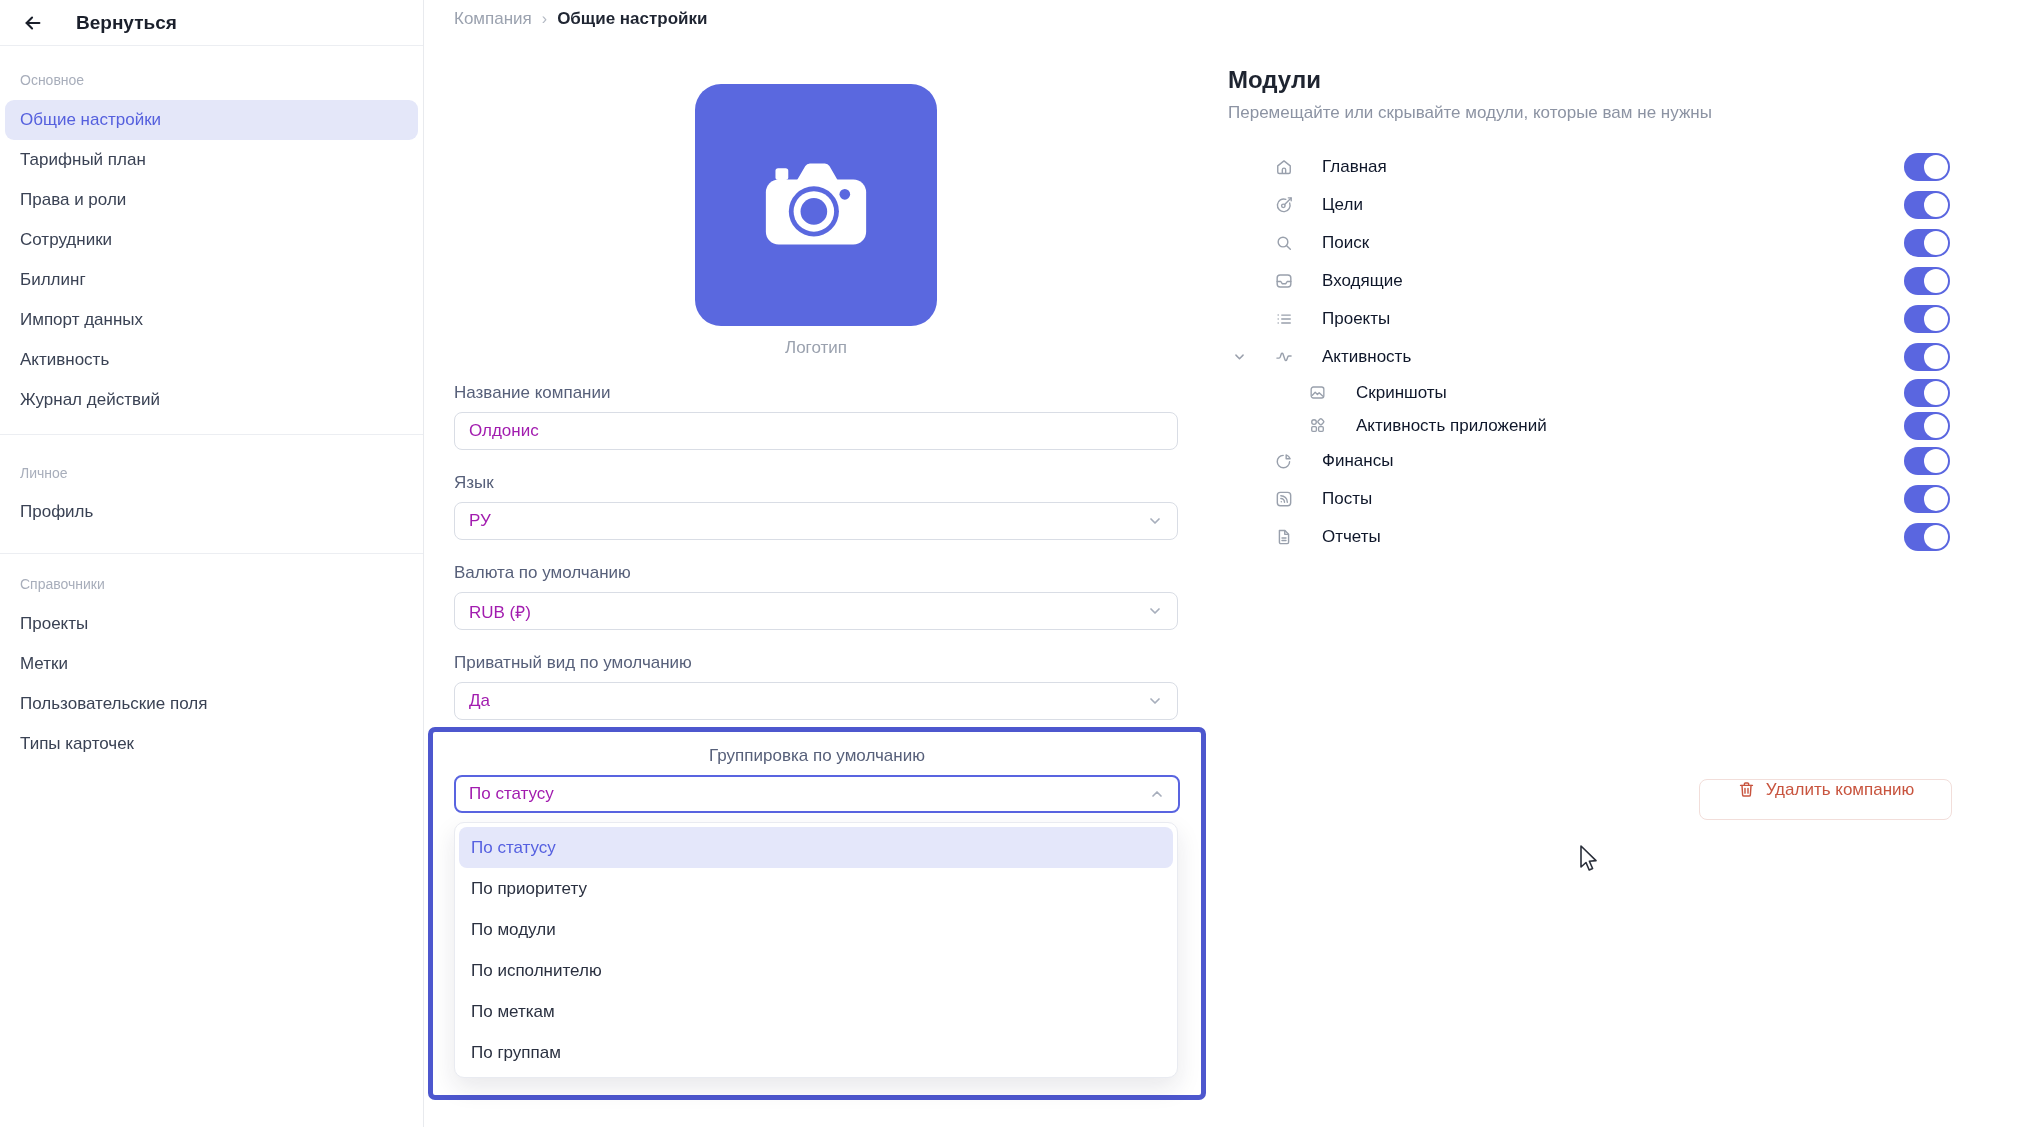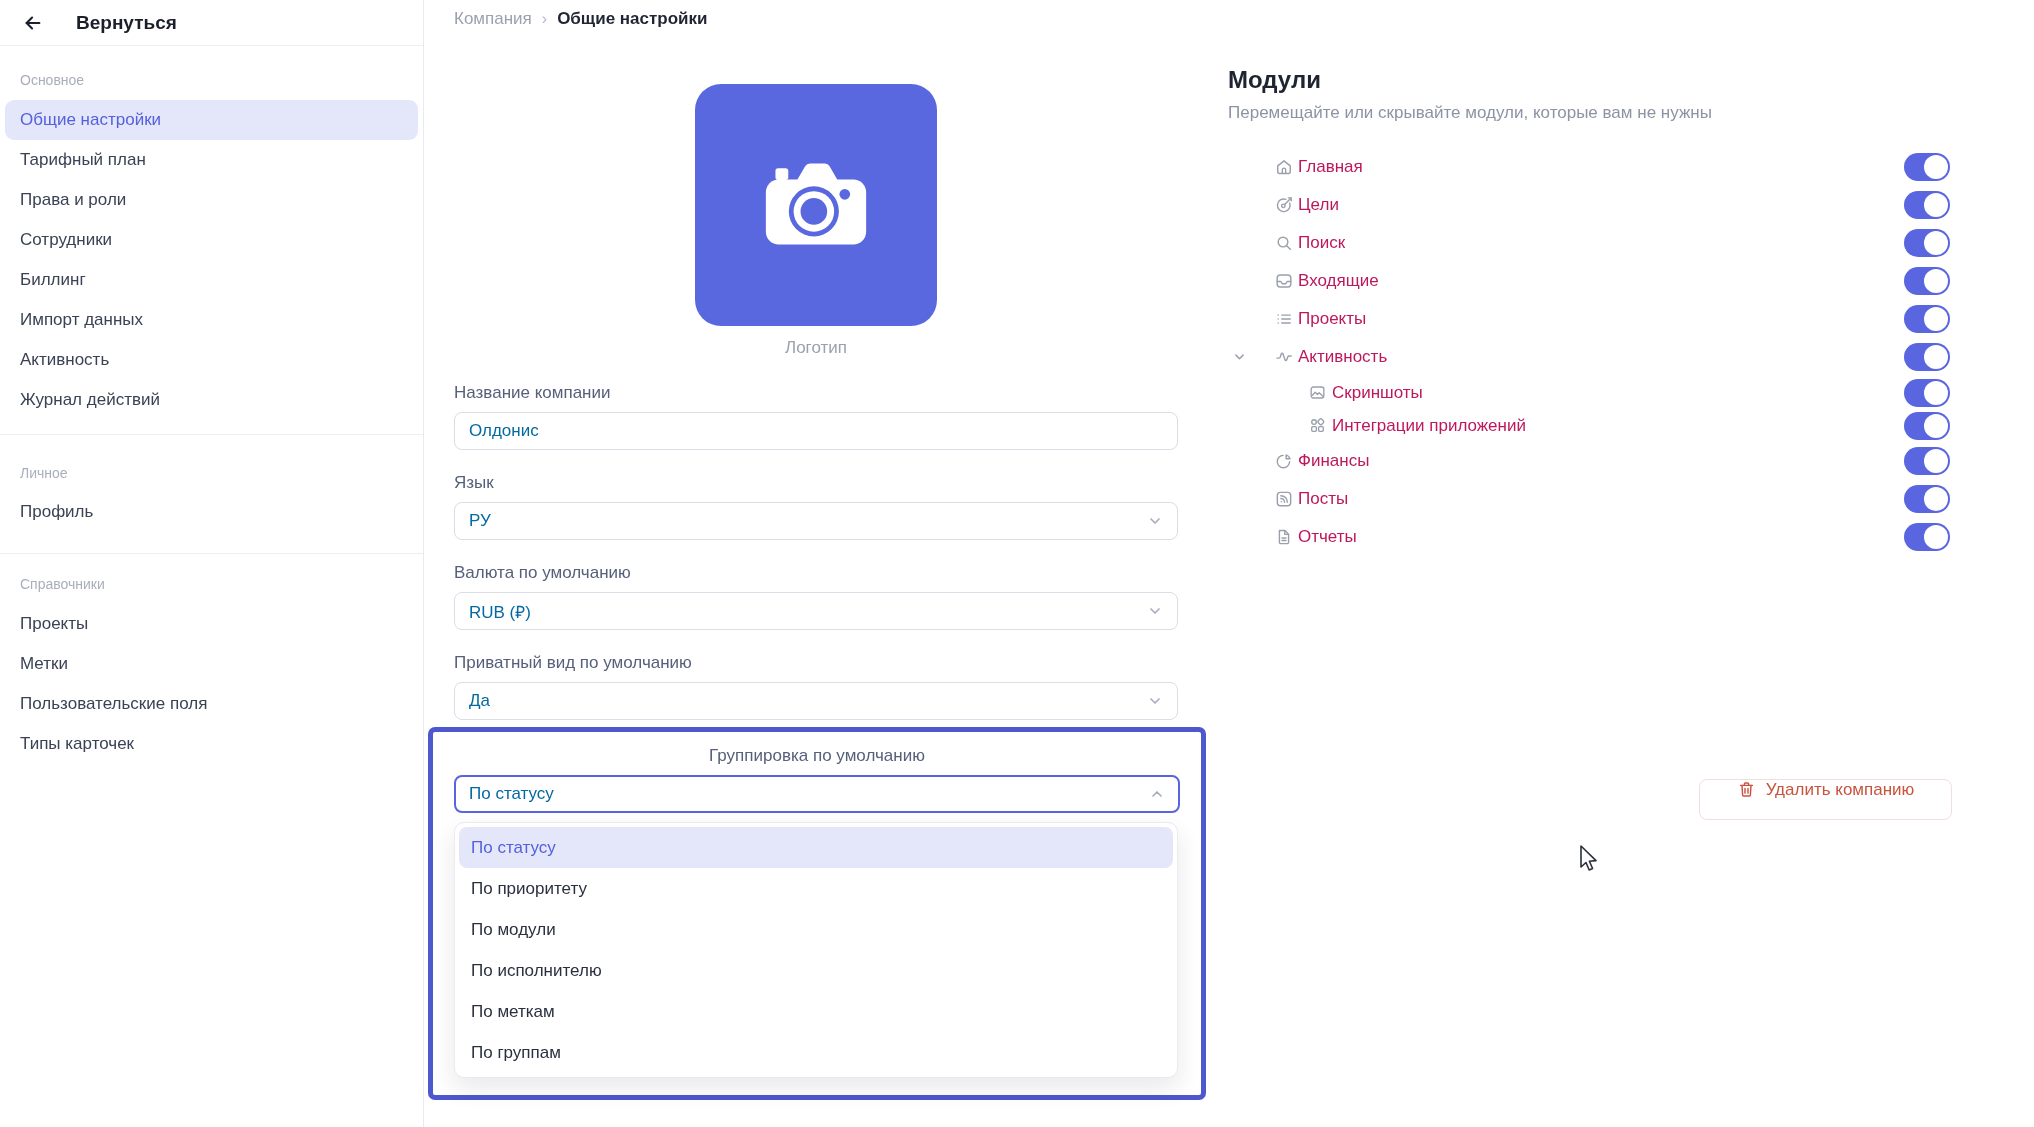--- a/index.html
+++ b/index.html
@@ -23,41 +23,41 @@
   .nav-item.selected { background:#e4e7f9; color:#5560de; }
   
   .breadcrumb { position:absolute; left:454px; top:9px; font-size:17px; display:flex; align-items:center; gap:10px; }
   .crumb-parent { color:#9ba2af; cursor:pointer; }
   .crumb-sep { color:#b4bac4; font-size:16px; }
   .crumb-current { color:#1f2532; font-weight:600; }
   .logo-box { position:absolute; left:695px; top:84px; width:242px; height:242px; border-radius:26px; background:#5a68df; display:flex; align-items:center; justify-content:center; cursor:pointer; }
   .logo-caption { position:absolute; left:695px; top:338px; width:242px; text-align:center; font-size:17px; color:#9aa1ae; }
   .form { position:absolute; left:454px; top:383px; width:724px; }
   .f-label { height:20px; line-height:20px; font-size:17px; color:#57607a; margin-bottom:9px; }
-  .f-control { height:38px; width:100%; border:1px solid #d9dde5; border-radius:8px; background:#fff; padding:0 14px; font-size:17px; color:#0369a1; display:flex; align-items:center; justify-content:space-between; margin-bottom:23px;margin-top:8px; }
+  .f-control { height:38px; width:100%; border:1px solid #d9dde5; border-radius:8px; background:#fff; padding:0 14px; font-size:17px; color:#a21caf; display:flex; align-items:center; justify-content:space-between; margin-bottom:23px;margin-top:8px; }
   input.f-control { display:block; font-family:"Liberation Sans", sans-serif; outline:none; }
   .f-select { cursor:pointer; }
   .chev { flex:0 0 auto; display:flex; }
   
   .group-box { position:absolute; left:428px; top:727px; width:778px; height:373px; border:5px solid #4d57ce; border-radius:7px; background:#fff;text-align:center; }
   .group-inner { padding:14px 21px 0; }
   .group-box .f-control { border:2px solid #5964e0; padding:0 13px; margin-bottom:0; }
   .dropdown { margin-top:9px; width:724px; background:#fff; border:1px solid #e9ebf1; border-radius:10px; box-shadow:0 10px 24px rgba(30,34,60,.10); padding:4px; }
   .dd-option { height:41px; display:flex; align-items:center; padding:0 12px; border-radius:8px; font-size:17px; color:#2a3040; cursor:pointer; }
   .dd-option.selected { background:#e4e7fa; color:#5560e0; }
   
   .modules { position:absolute; left:1228px; top:66px; width:722px; }
   .modules-title { font-size:24px; line-height:28px; font-weight:700; color:#1e2430; }
   .modules-sub { margin-top:8px; font-size:17px; line-height:22px; color:#8c93a3; }
   .module-list { margin-top:24px; }
   .mod-row { position:relative; height:38px; display:flex; align-items:center; padding-left:46px; }
   .mod-row.child { height:33px; padding-left:80px; }
   .mod-expander { position:absolute; left:4px; top:50%; transform:translateY(-50%); display:flex; cursor:pointer; }
   .mod-icon { flex:0 0 20px; display:flex; }
-  .mod-label { margin-left:4px; font-size:17px; color:#be185d; }
+  .mod-label { margin-left:28px; font-size:17px; color:#0f172a; }
   .toggle { margin-left:auto; width:46px; height:28px; border-radius:14px; background:#5a66e0; position:relative; cursor:pointer; flex:0 0 46px; }
   .toggle::after { content:""; position:absolute; top:2px; right:2px; width:24px; height:24px; border-radius:50%; background:#fff; }
   
   .delete-btn { position:absolute; left:1699px; top:779px; width:253px; height:41px; background:#fff; border:1px solid #f2deda; border-radius:8px; display:flex; align-items:flex-start; justify-content:center; gap:10px; font-size:17px; color:#c8543e; cursor:pointer; font-family:"Liberation Sans", sans-serif; }
   
   .cursor { position:absolute; left:1578px; top:845px; pointer-events:none; }
   svg { display:block; }
 </style>
 </head>
 <body>
@@ -272,21 +272,21 @@
 
       <div class="mod-row child">
         <span class="mod-icon">
           <svg width="19" height="19" viewBox="0 0 24 24" fill="none" stroke="#99a0ac" stroke-width="1.7" stroke-linejoin="round">
               <circle cx="7.6" cy="7.6" r="2.9"></circle>
               <rect x="13.1" y="4.2" width="6.2" height="6.2" rx="1.4" transform="rotate(45 16.2 7.3)"></rect>
               <rect x="4.7" y="13.5" width="5.9" height="5.9" rx="1.4"></rect>
               <rect x="13.4" y="13.5" width="5.9" height="5.9" rx="1.4"></rect>
             </svg>
         </span>
-        <span class="mod-label">Интеграции приложений</span>
+        <span class="mod-label">Активность приложений</span>
         <span class="toggle"></span>
       </div>
 
       <div class="mod-row">
         <span class="mod-icon">
           <svg width="20" height="20" viewBox="0 0 24 24" fill="none" stroke="#99a0ac" stroke-width="1.7" stroke-linecap="round" stroke-linejoin="round">
               <path d="M18.7 12.9A7.4 7.4 0 1 1 11 5.3"></path>
               <path d="M14.6 4.6a7.3 7.3 0 0 1 4.7 4.7h-4.7Z"></path>
             </svg>
         </span>

